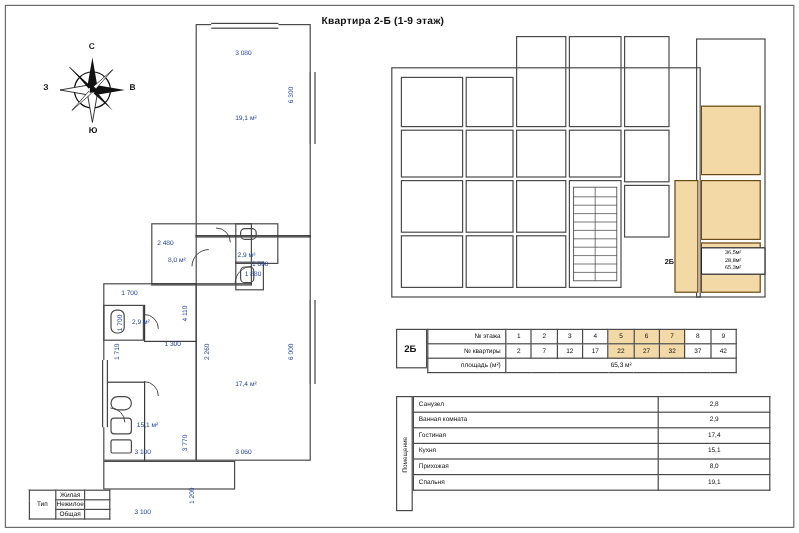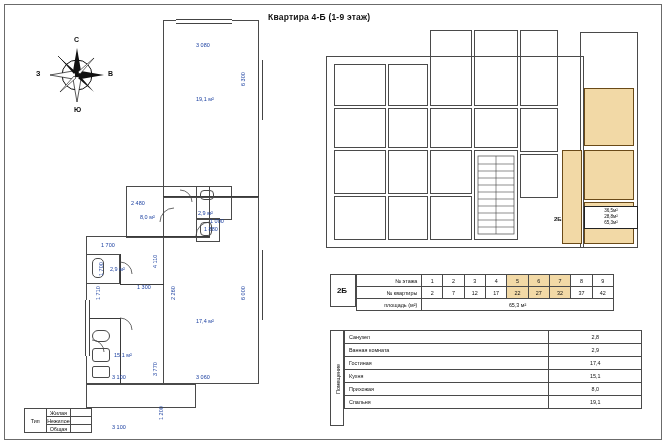--- a/index.html
+++ b/index.html
@@ -138,21 +138,21 @@
   <div class="txt rot" style="left:240px;top:300px;transform:rotate(-90deg);">6 000</div>
   <div class="txt rot" style="left:152px;top:376px;transform:rotate(-90deg);">3 770</div>
   <div class="txt" style="left:112px;top:374px;">3 100</div>
   <div class="txt" style="left:196px;top:374px;">3 060</div>
   <div class="txt" style="left:112px;top:424px;">3 100</div>
   <div class="txt rot" style="left:158px;top:420px;transform:rotate(-90deg);">1 200</div>
   <div class="txt" style="left:210px;top:218px;">1 000</div>
   <div class="txt rot" style="left:95px;top:300px;transform:rotate(-90deg);">1 710</div>
 </div>
 
-<div class="title">Квартира 4-Б (1-9 этаж)</div>
+<div class="title">Квартира 2-Б (1-9 этаж)</div>
 
 <div class="planbox">
 
   <div class="wall" style="left:0px;top:30px;width:258px;height:192px;border-width:1.4px;"></div>
   <div class="wall" style="left:254px;top:6px;width:58px;height:216px;border-width:1.4px;"></div>
 
   <div class="wall" style="left:8px;top:38px;width:52px;height:42px;"></div>
   <div class="wall" style="left:8px;top:82px;width:52px;height:40px;"></div>
   <div class="wall" style="left:8px;top:124px;width:52px;height:44px;"></div>
   <div class="wall" style="left:8px;top:170px;width:52px;height:44px;"></div>

